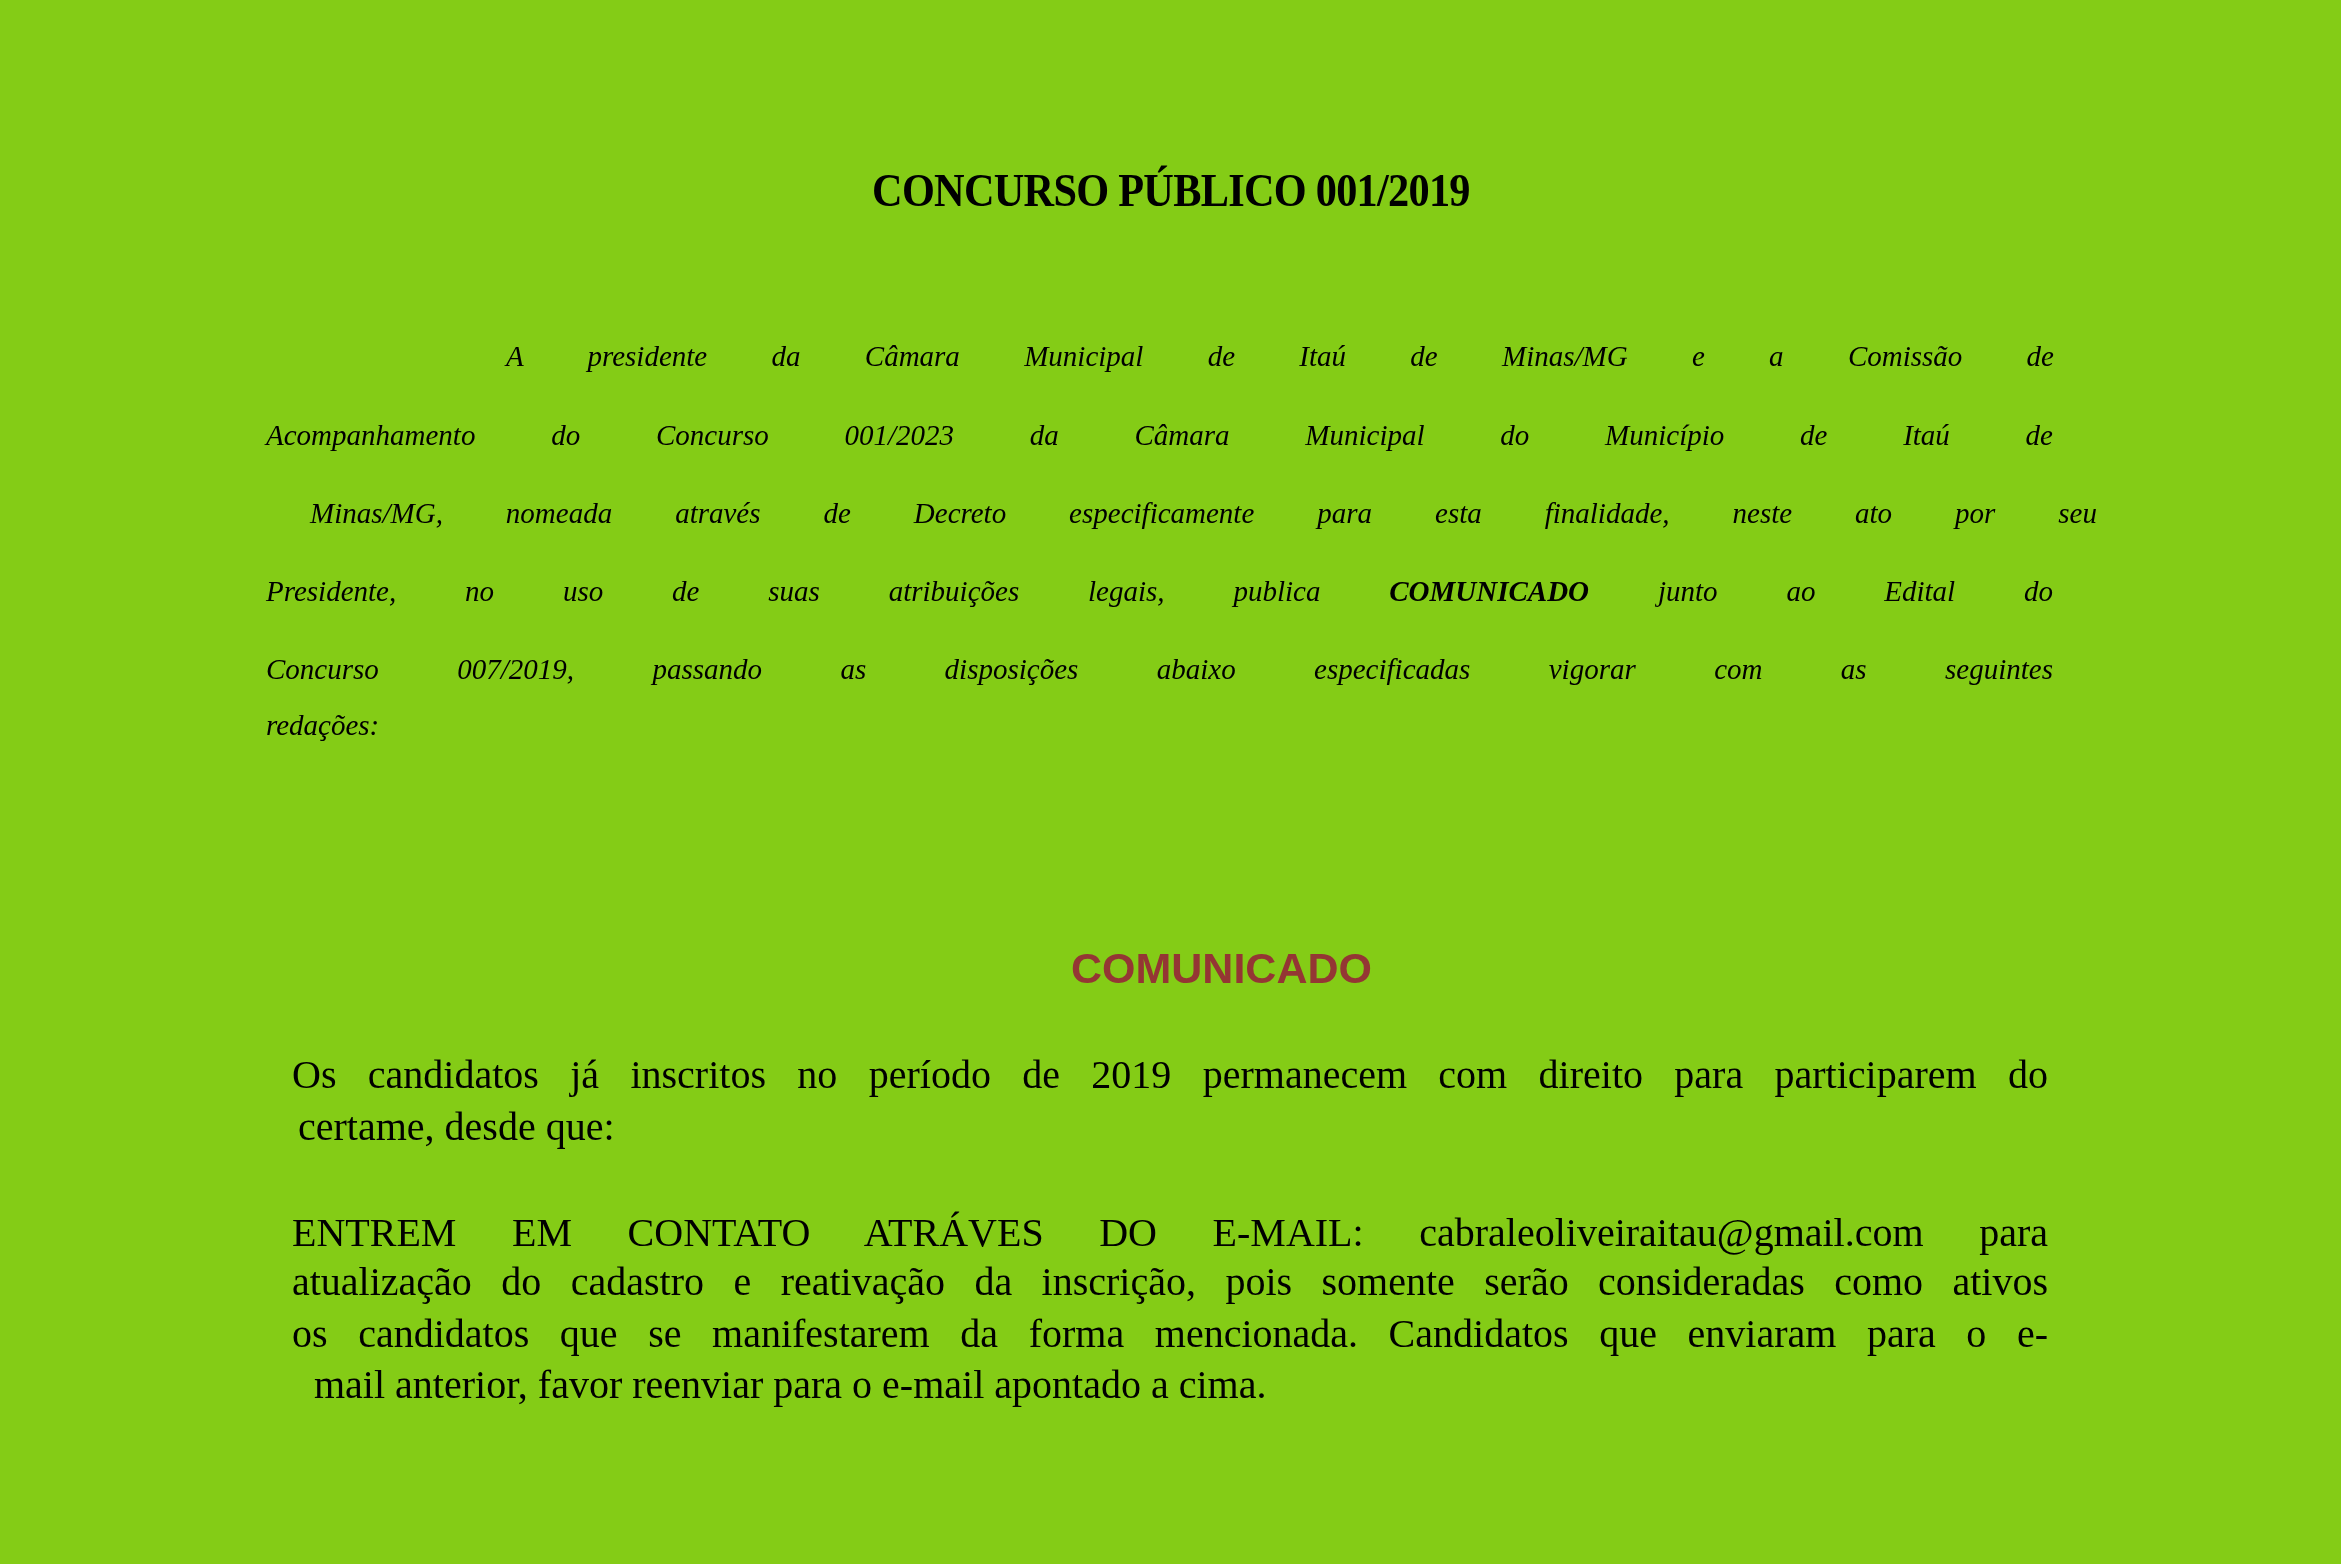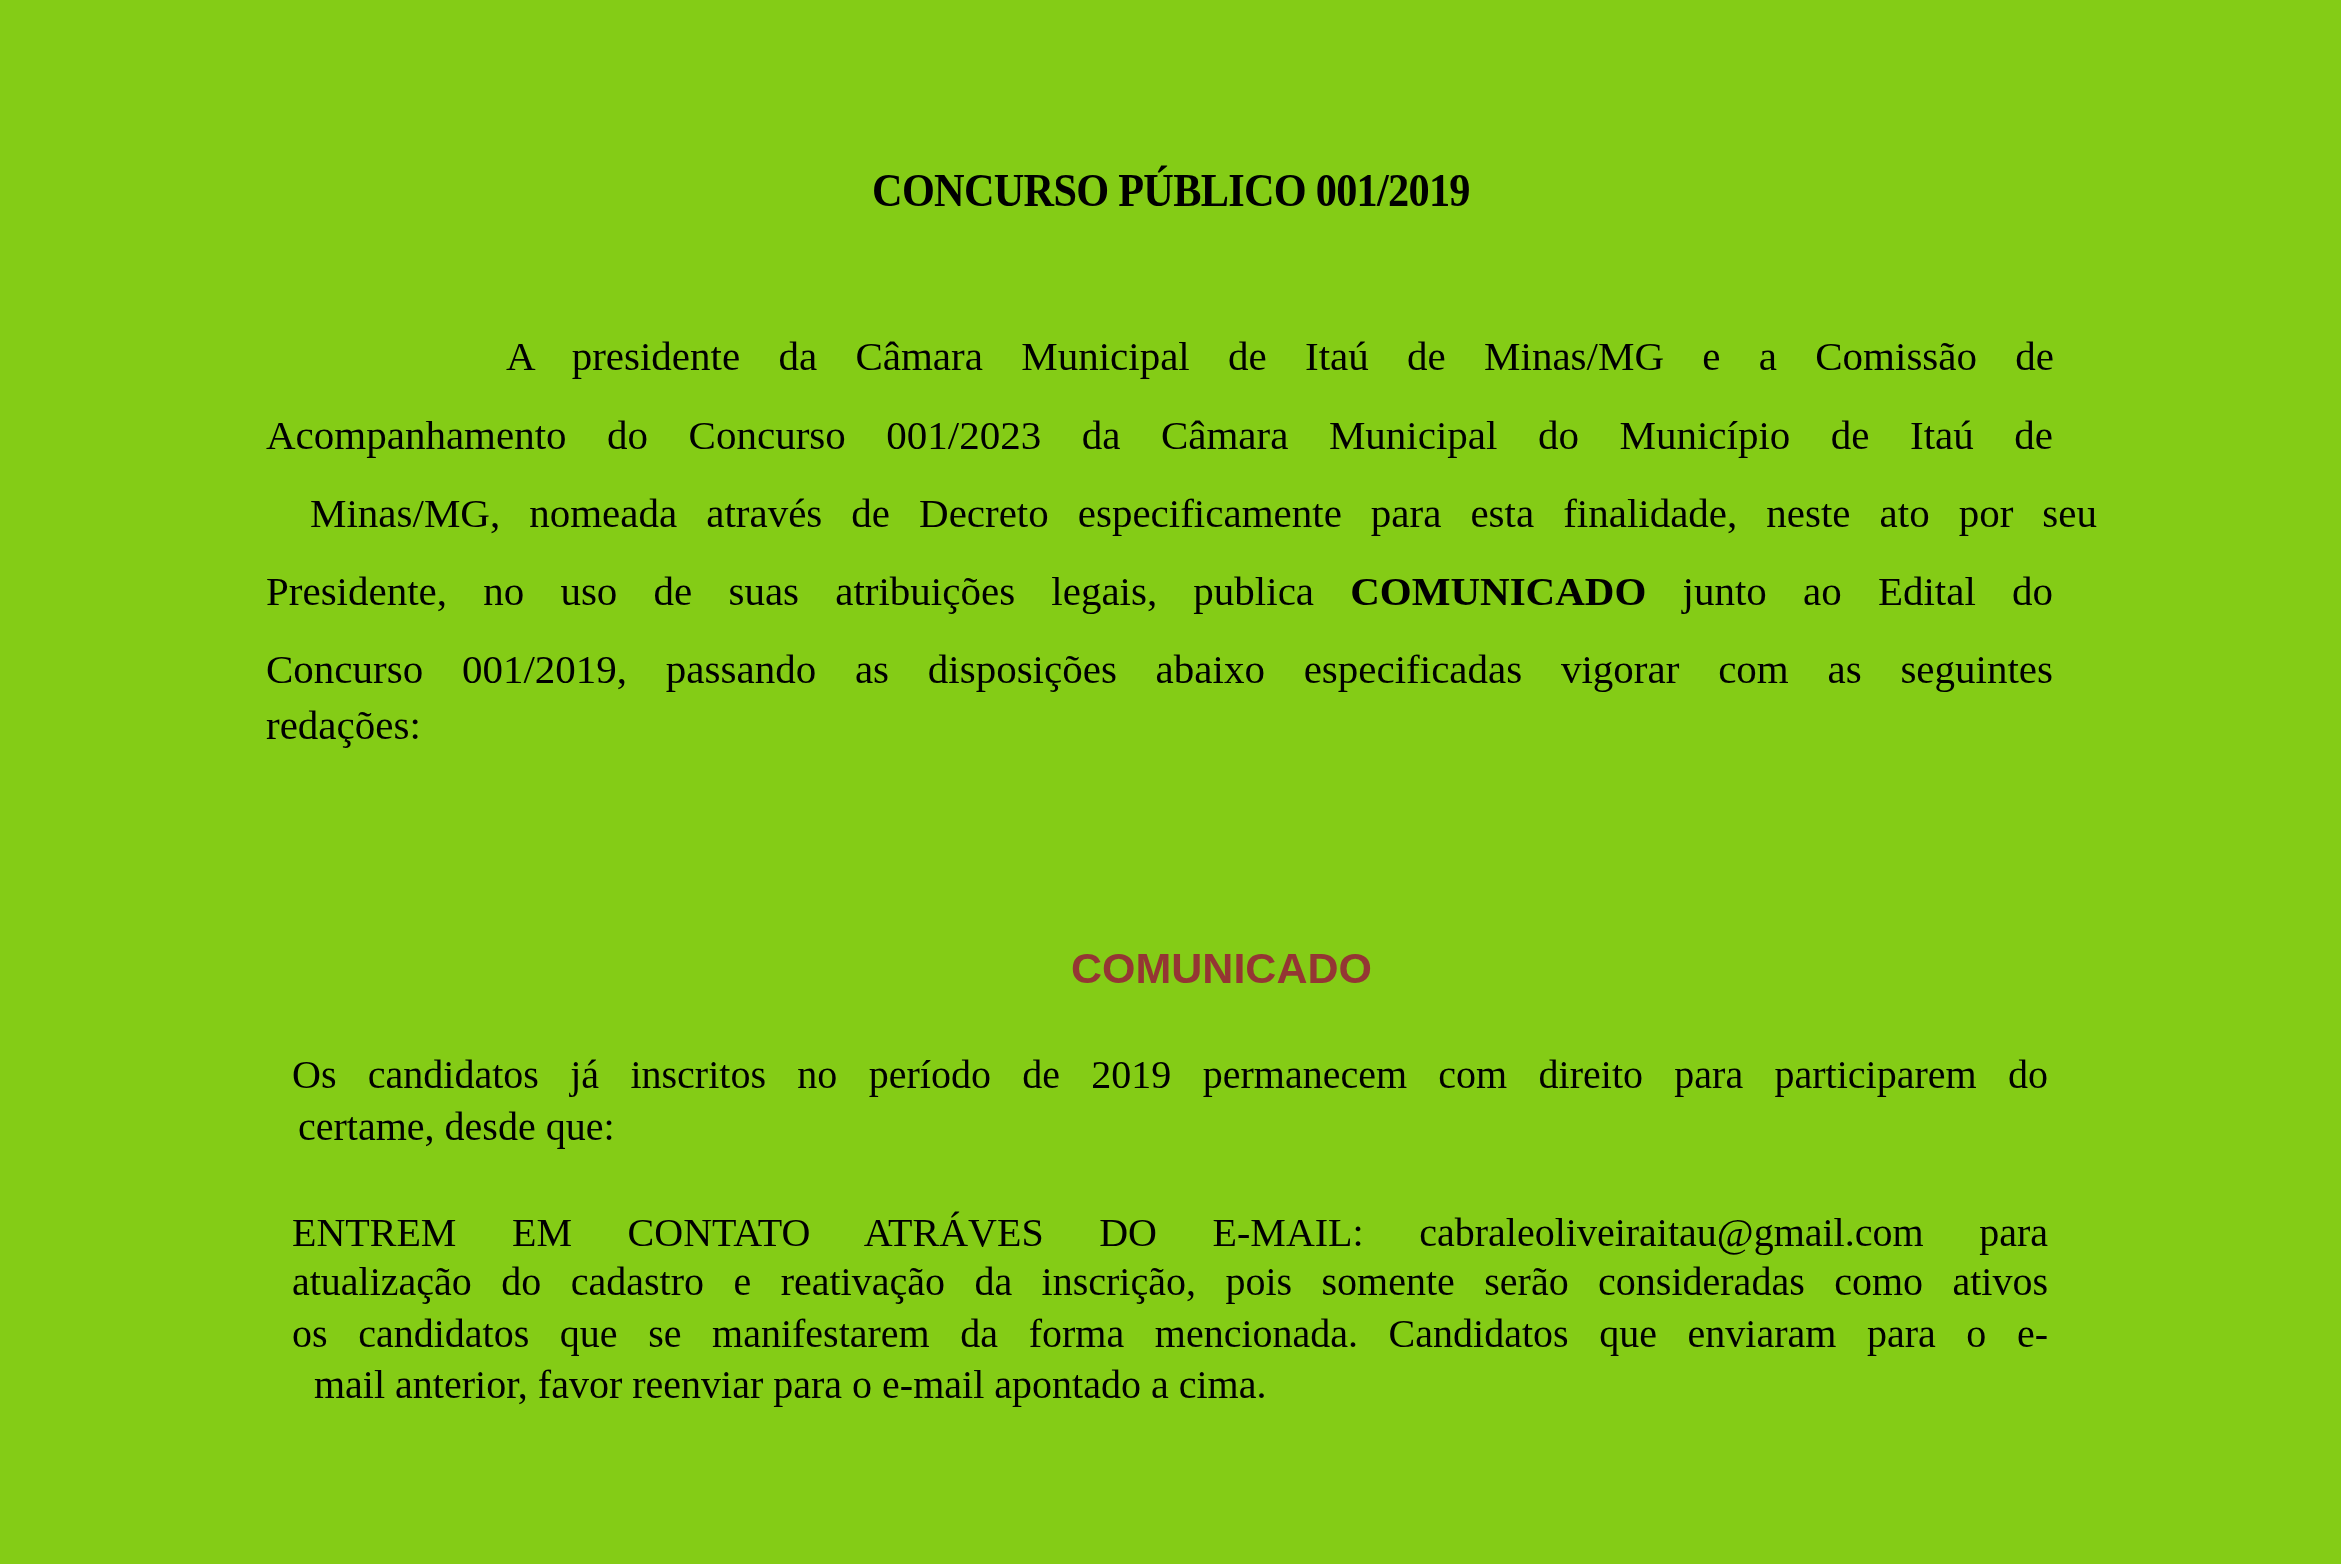--- a/index.html
+++ b/index.html
@@ -42,23 +42,24 @@
     white-space: nowrap;
     font-family: "Liberation Serif", serif;
     color: #000;
   }
   .justify {
     text-align: justify;
     text-align-last: justify;
     white-space: normal;
   }
   .p1 {
-    font-size: 41px;
+    font-size: 29px;
     line-height: 47px;
     height: 47px;
+    font-style: italic;
   }
   .p1-l { left: 266px; width: 1787px; }
   .p1-first { left: 506px; width: 1548px; }
   .bold { font-weight: bold; }
 
   .heading2 {
     position: absolute;
     left: 1071px;
     top: 942px;
     font-family: "Liberation Sans", "DejaVu Sans", sans-serif;
@@ -83,21 +84,21 @@
 
   <div>
     <div class="line p1 p1-first justify" style="top:333px;">A presidente da Câmara Municipal de Itaú de Minas/MG e a Comissão de</div>
     <div class="line p1 p1-l justify" style="top:412px;">Acompanhamento do Concurso 001/2023 da Câmara Municipal do Município de Itaú de</div>
     <div class="line p1 p1-l justify" style="top:490px;margin-left:44px;">Minas/MG, nomeada através de Decreto especificamente para esta finalidade, neste ato por seu</div>
     <div class="line p1 p1-l justify" style="top:568px;">
       <span>Presidente, no uso de suas atribuições legais, publica</span>
       <span class="bold">COMUNICADO</span>
       <span>junto ao Edital do</span>
     </div>
-    <div class="line p1 p1-l justify" style="top:646px;">Concurso 001/2019, passando as disposições abaixo especificadas vigorar com as seguintes</div>
+    <div class="line p1 p1-l justify" style="top:646px;">Concurso 007/2019, passando as disposições abaixo especificadas vigorar com as seguintes</div>
     <div class="line p1" style="top:702px; left:266px;">redações:</div>
   </div>
 
   <div class="heading2" id="notice-heading" style="color: rgb(148, 54, 52);">COMUNICADO</div>
 
   <div>
     <div class="line p2 p2-l justify" style="top:1052px;">Os candidatos já inscritos no período de 2019 permanecem com direito para participarem do</div>
     <div class="line p2" style="top:1104px; left:298px;">certame, desde que:</div>
   </div>
 

